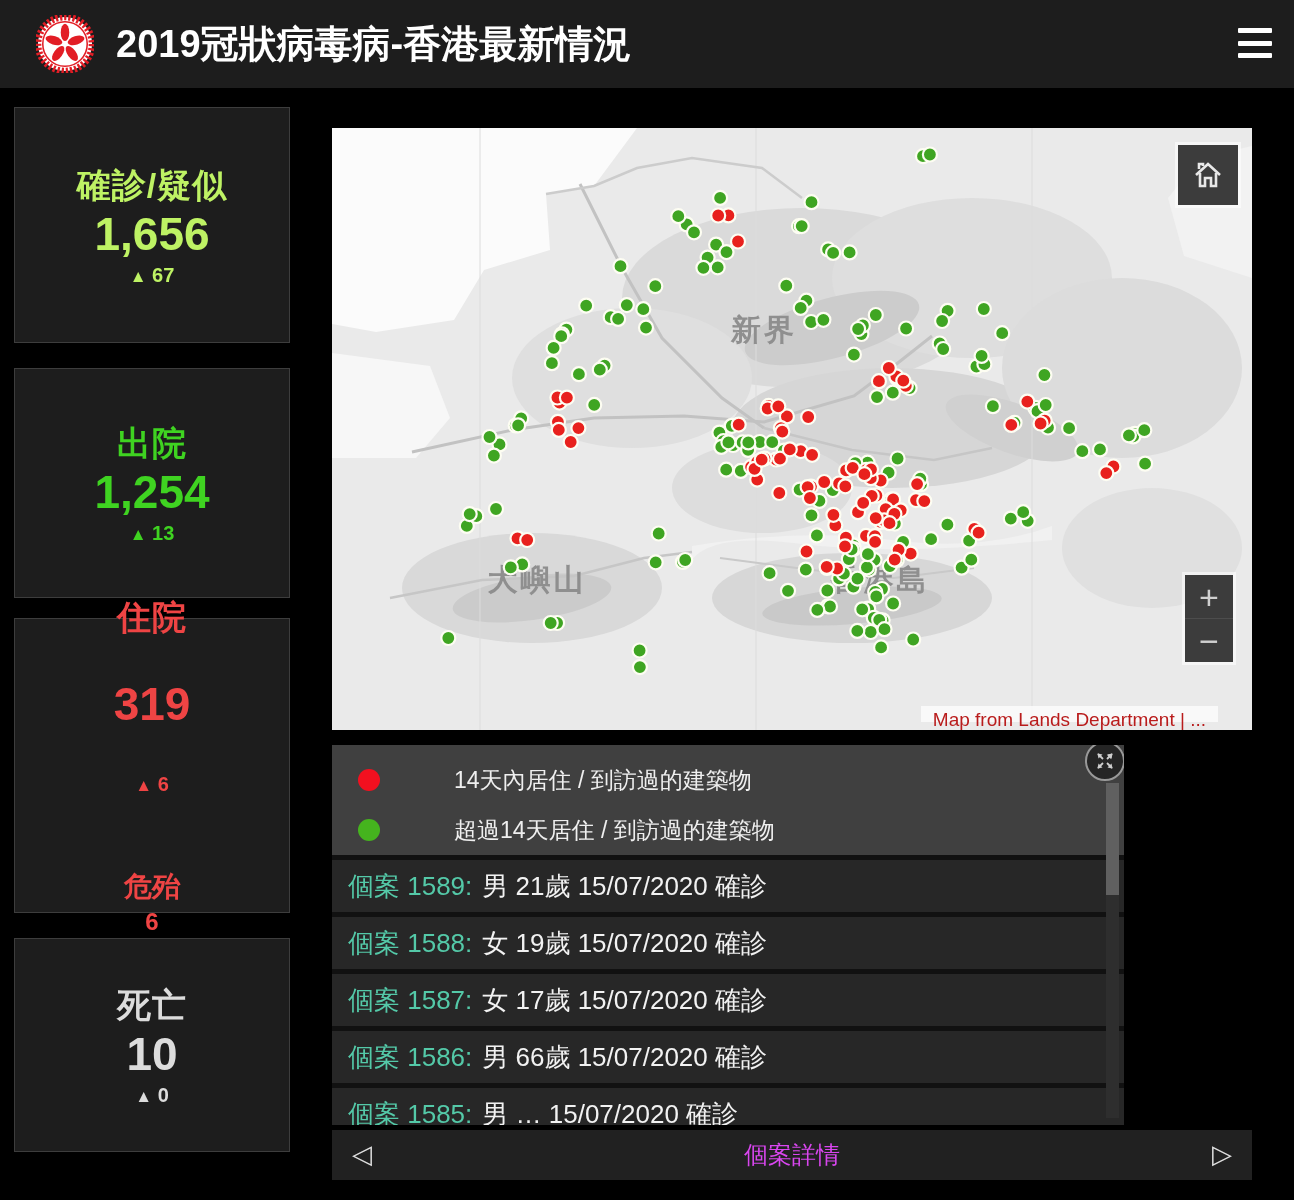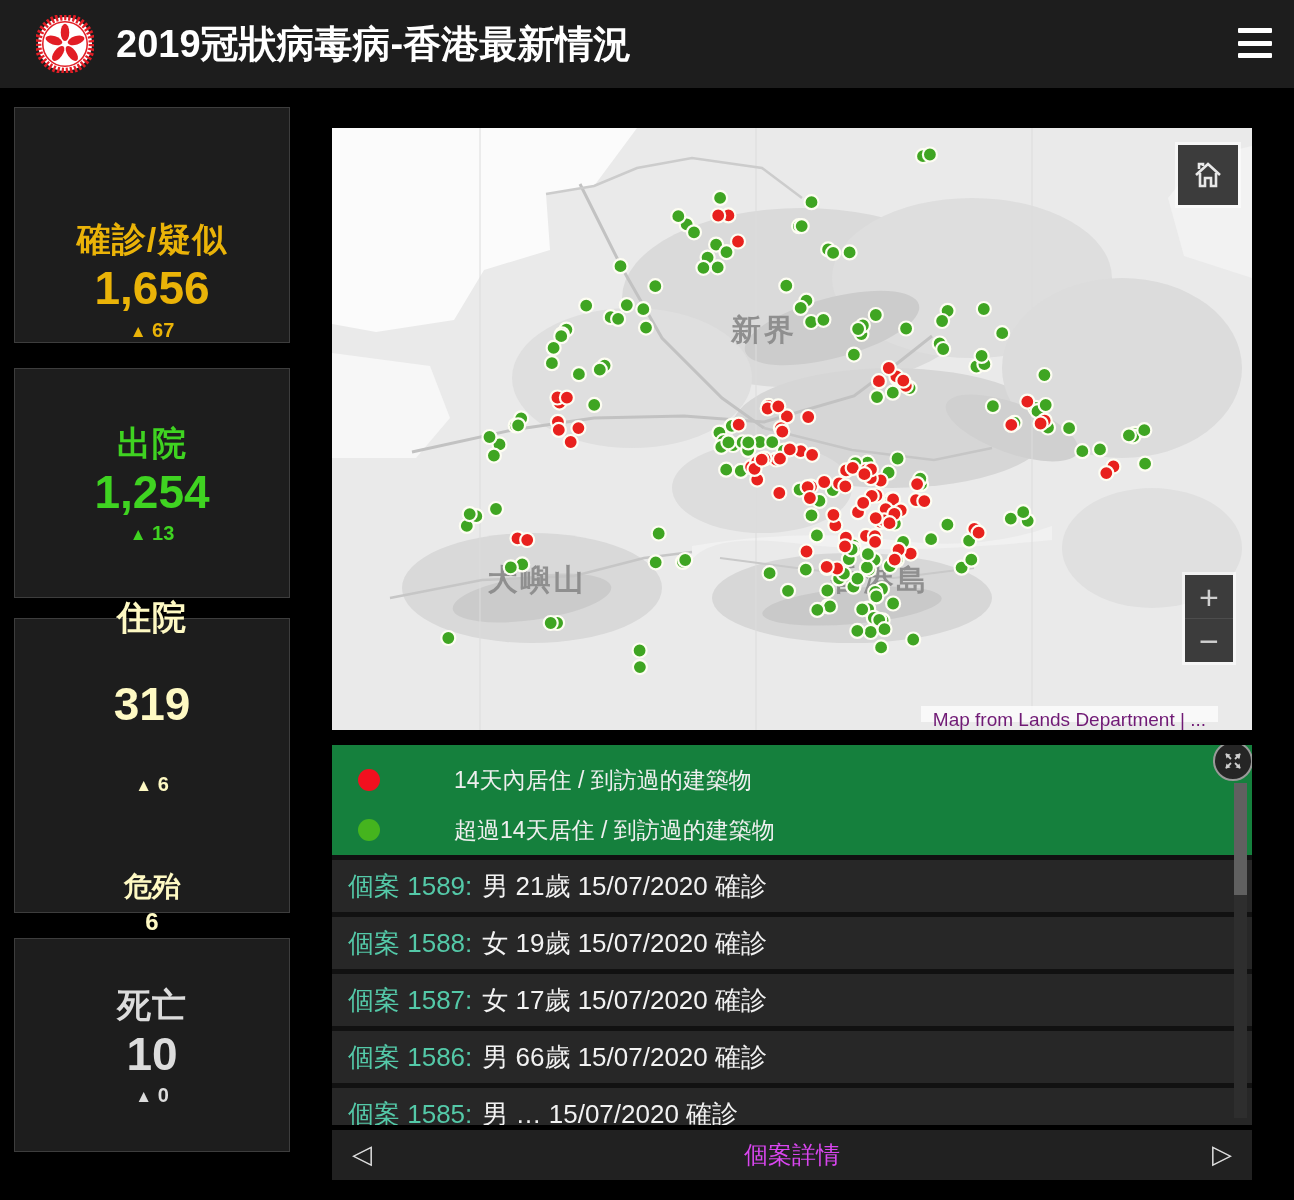--- a/index.html
+++ b/index.html
@@ -34,23 +34,23 @@
   
   .map-wrap{position:absolute;left:332px;top:128px;width:920px;height:602px;background:#eaeaea;overflow:hidden;}
   .map-wrap svg.basemap{position:absolute;left:0;top:0;}
   .map-btn{position:absolute;background:#3c3c3c;display:flex;align-items:center;justify-content:center;cursor:pointer;}
   .home-btn{right:14px;top:17px;width:60px;height:60px;box-shadow:0 0 0 3px rgba(255,255,255,.55);}
   .zoom-ctl{position:absolute;right:19px;bottom:68px;width:48px;height:87px;background:#3c3c3c;
             box-shadow:0 0 0 3px rgba(255,255,255,.55);display:flex;flex-direction:column;}
   .zoom-ctl .zbtn{flex:1;color:#cfcfcf;font-size:34px;line-height:1;display:flex;align-items:center;justify-content:center;cursor:pointer;}
   .zoom-ctl .zbtn:first-child{border-bottom:1px solid #4d4d4d;}
   .attribution{position:absolute;right:34px;bottom:8px;height:16px;line-height:27px;background:rgba(250,250,250,.88);
-               color:#701a75;font-size:19px;padding:0 12px;white-space:nowrap;}
+               color:#b91c1c;font-size:19px;padding:0 12px;white-space:nowrap;}
   
-  .case-panel{position:absolute;left:332px;top:745px;width:920px;height:380px;background:#15803d;overflow:hidden;}
+  .case-panel{position:absolute;left:332px;top:745px;width:792px;height:380px;background:#404040;overflow:hidden;}
   .legend-row{height:50px;display:flex;align-items:center;padding-left:18px;}
   .legend-row:first-child{padding-top:10px;}
   .legend-dot{width:22px;height:22px;border-radius:50%;margin-left:8px;flex:0 0 auto;}
   .legend-label{color:#efefef;font-size:23px;margin-left:74px;white-space:nowrap;}
   .case-row{background:#272727;border-top:5px solid #111;height:52px;display:flex;align-items:center;
             padding-left:16px;white-space:nowrap;cursor:pointer;}
   .case-row .case-num{color:#54c9a8;font-size:26px;}
   .case-row .case-detail{color:#f2f2f2;font-size:26px;margin-left:10px;}
   .scrollbar{position:absolute;right:5px;top:38px;width:13px;height:335px;background:#2e2e2e;}
   .scroll-thumb{position:absolute;left:0;top:0;width:13px;height:112px;background:#606060;cursor:grab;}
@@ -83,39 +83,39 @@
     <circle cx="30" cy="30" r="2.2" fill="#fff"></circle>
   </svg>
   <div class="title">2019冠狀病毒病-香港最新情況</div>
   <div class="hamburger">
     <span></span>
       <span></span>
       <span></span>
   </div>
 </div>
 
-<div class="stat-card" id="card-confirmed" style="color: #eab308; justify-content: flex-end;">
+<div class="stat-card" id="card-confirmed" style="color: #bef264;">
   <div class="stat-label">確診/疑似</div>
   <div class="stat-value">1,656</div>
   <div class="stat-delta">
     <span class="tri">▲</span>
     <span>67</span>
   </div>
 </div>
 
 <div class="stat-card" id="card-discharged" style="color: rgb(63, 211, 33);">
   <div class="stat-label">出院</div>
   <div class="stat-value">1,254</div>
   <div class="stat-delta">
     <span class="tri">▲</span>
     <span>13</span>
   </div>
 </div>
 
-<div class="stat-card" id="card-hospitalized" style="color: #fef9c3; gap: 38px;">
+<div class="stat-card" id="card-hospitalized" style="color: #ef4444; gap: 38px;">
   <div class="stat-label">住院</div>
   <div class="stat-value">319</div>
   <div class="stat-delta">
     <span class="tri">▲</span>
     <span>6</span>
   </div>
   <div class="stat-sub">
     <div class="stat-sub-label">危殆</div>
     <div class="stat-sub-value">6</div>
   </div>

